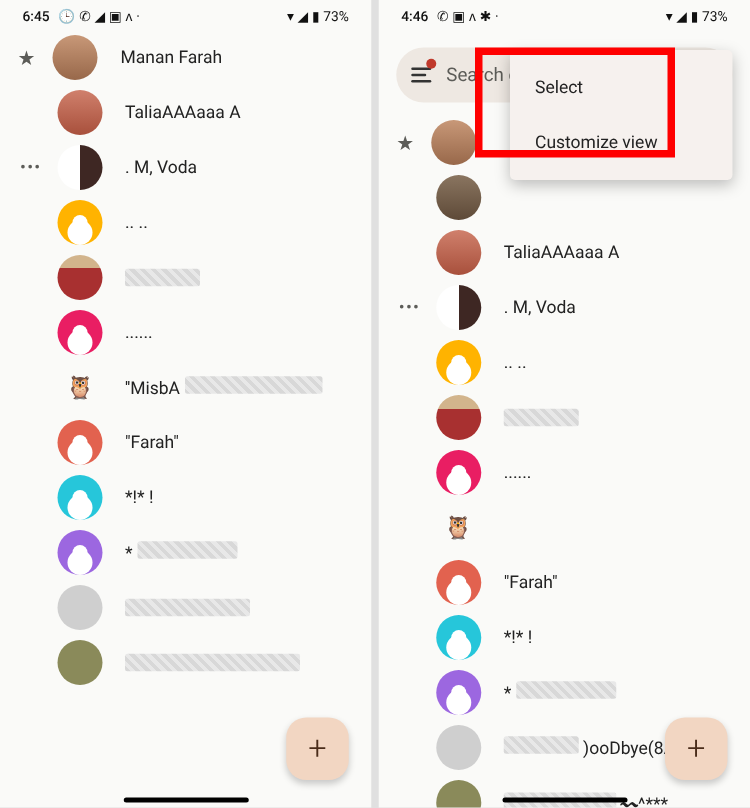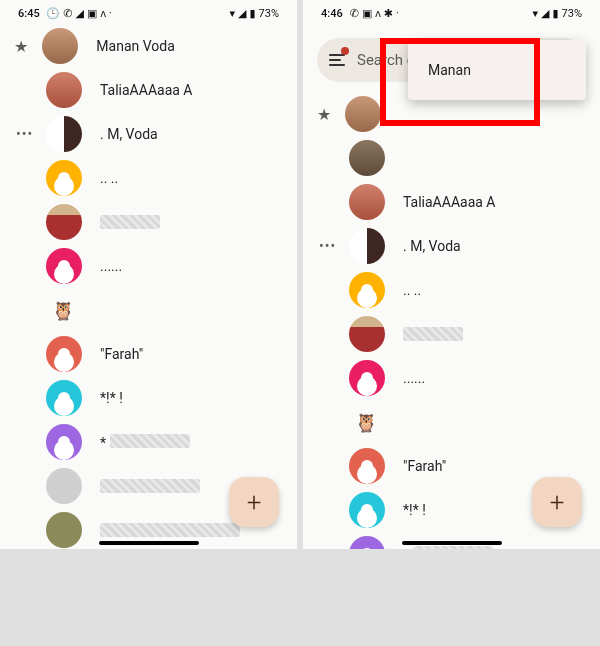--- a/index.html
+++ b/index.html
@@ -7,21 +7,21 @@
   background: #e0e0e0;
   font-family: -apple-system, "Roboto", sans-serif;
   width: 600px;
   height: 646px;
   display: flex;
   gap: 6px;
   padding: 0;
 }
 .phone {
   width: 297px;
-  height: 549px;
+  height: 646px;
   background: #fafaf8;
   position: relative;
   overflow: hidden;
 }
 .status-bar {
   height: 24px;
   display: flex;
   justify-content: space-between;
   align-items: center;
   padding: 2px 18px 0;
@@ -139,21 +139,21 @@
       <span>▮</span>
       <span>73%</span>
     </div>
   </div>
 
 
   <div class="contacts">
     <div class="row star-row">
       <span class="star-icon">★</span>
       <div class="contact-avatar av-photo1"></div>
-      <span class="contact-name">Manan Voda</span>
+      <span class="contact-name">Manan Farah</span>
     </div>
     <div class="row">
       <div class="contact-avatar av-photo3"></div>
       <span class="contact-name">TaliaAAAaaa A</span>
     </div>
     <div class="row">
       <span class="dots-icon">•••</span>
       <div class="contact-avatar av-mix"></div>
       <span class="contact-name">. M, Voda</span>
     </div>
@@ -164,20 +164,21 @@
     <div class="row">
       <div class="contact-avatar av-photo-red"></div>
       <span class="contact-name pixelate" style="width:60px"></span>
     </div>
     <div class="row">
       <div class="contact-avatar av-pink av-person"></div>
       <span class="contact-name">......</span>
     </div>
     <div class="row">
       <div class="contact-avatar av-owl">🦉</div>
+      <span class="contact-name"><span>''MisbA</span> <span class="pixelate" style="width:110px"></span></span>
     </div>
     <div class="row">
       <div class="contact-avatar av-red av-person"></div>
       <span class="contact-name">"Farah"</span>
     </div>
     <div class="row">
       <div class="contact-avatar av-blue av-person"></div>
       <span class="contact-name">*!* !</span>
     </div>
     <div class="row">
@@ -226,21 +227,22 @@
     <div class="hamburger">
       <div class="line"></div>
         <div class="line"></div>
         <div class="line"></div>
       <div class="notif-dot"></div>
     </div>
     <div class="search-text">Search c</div>
   </div>
 
   <div class="menu-popup">
-    <div class="menu-item">Manan</div>
+    <div class="menu-item">Select</div>
+    <div class="menu-item">Customize view</div>
   </div>
 
   <div class="contacts">
     <div class="row star-row">
       <span class="star-icon">★</span>
       <div class="contact-avatar av-photo1"></div>
       <span class="contact-name"></span>
     </div>
     <div class="row">
       <div class="contact-avatar av-photo2"></div>

